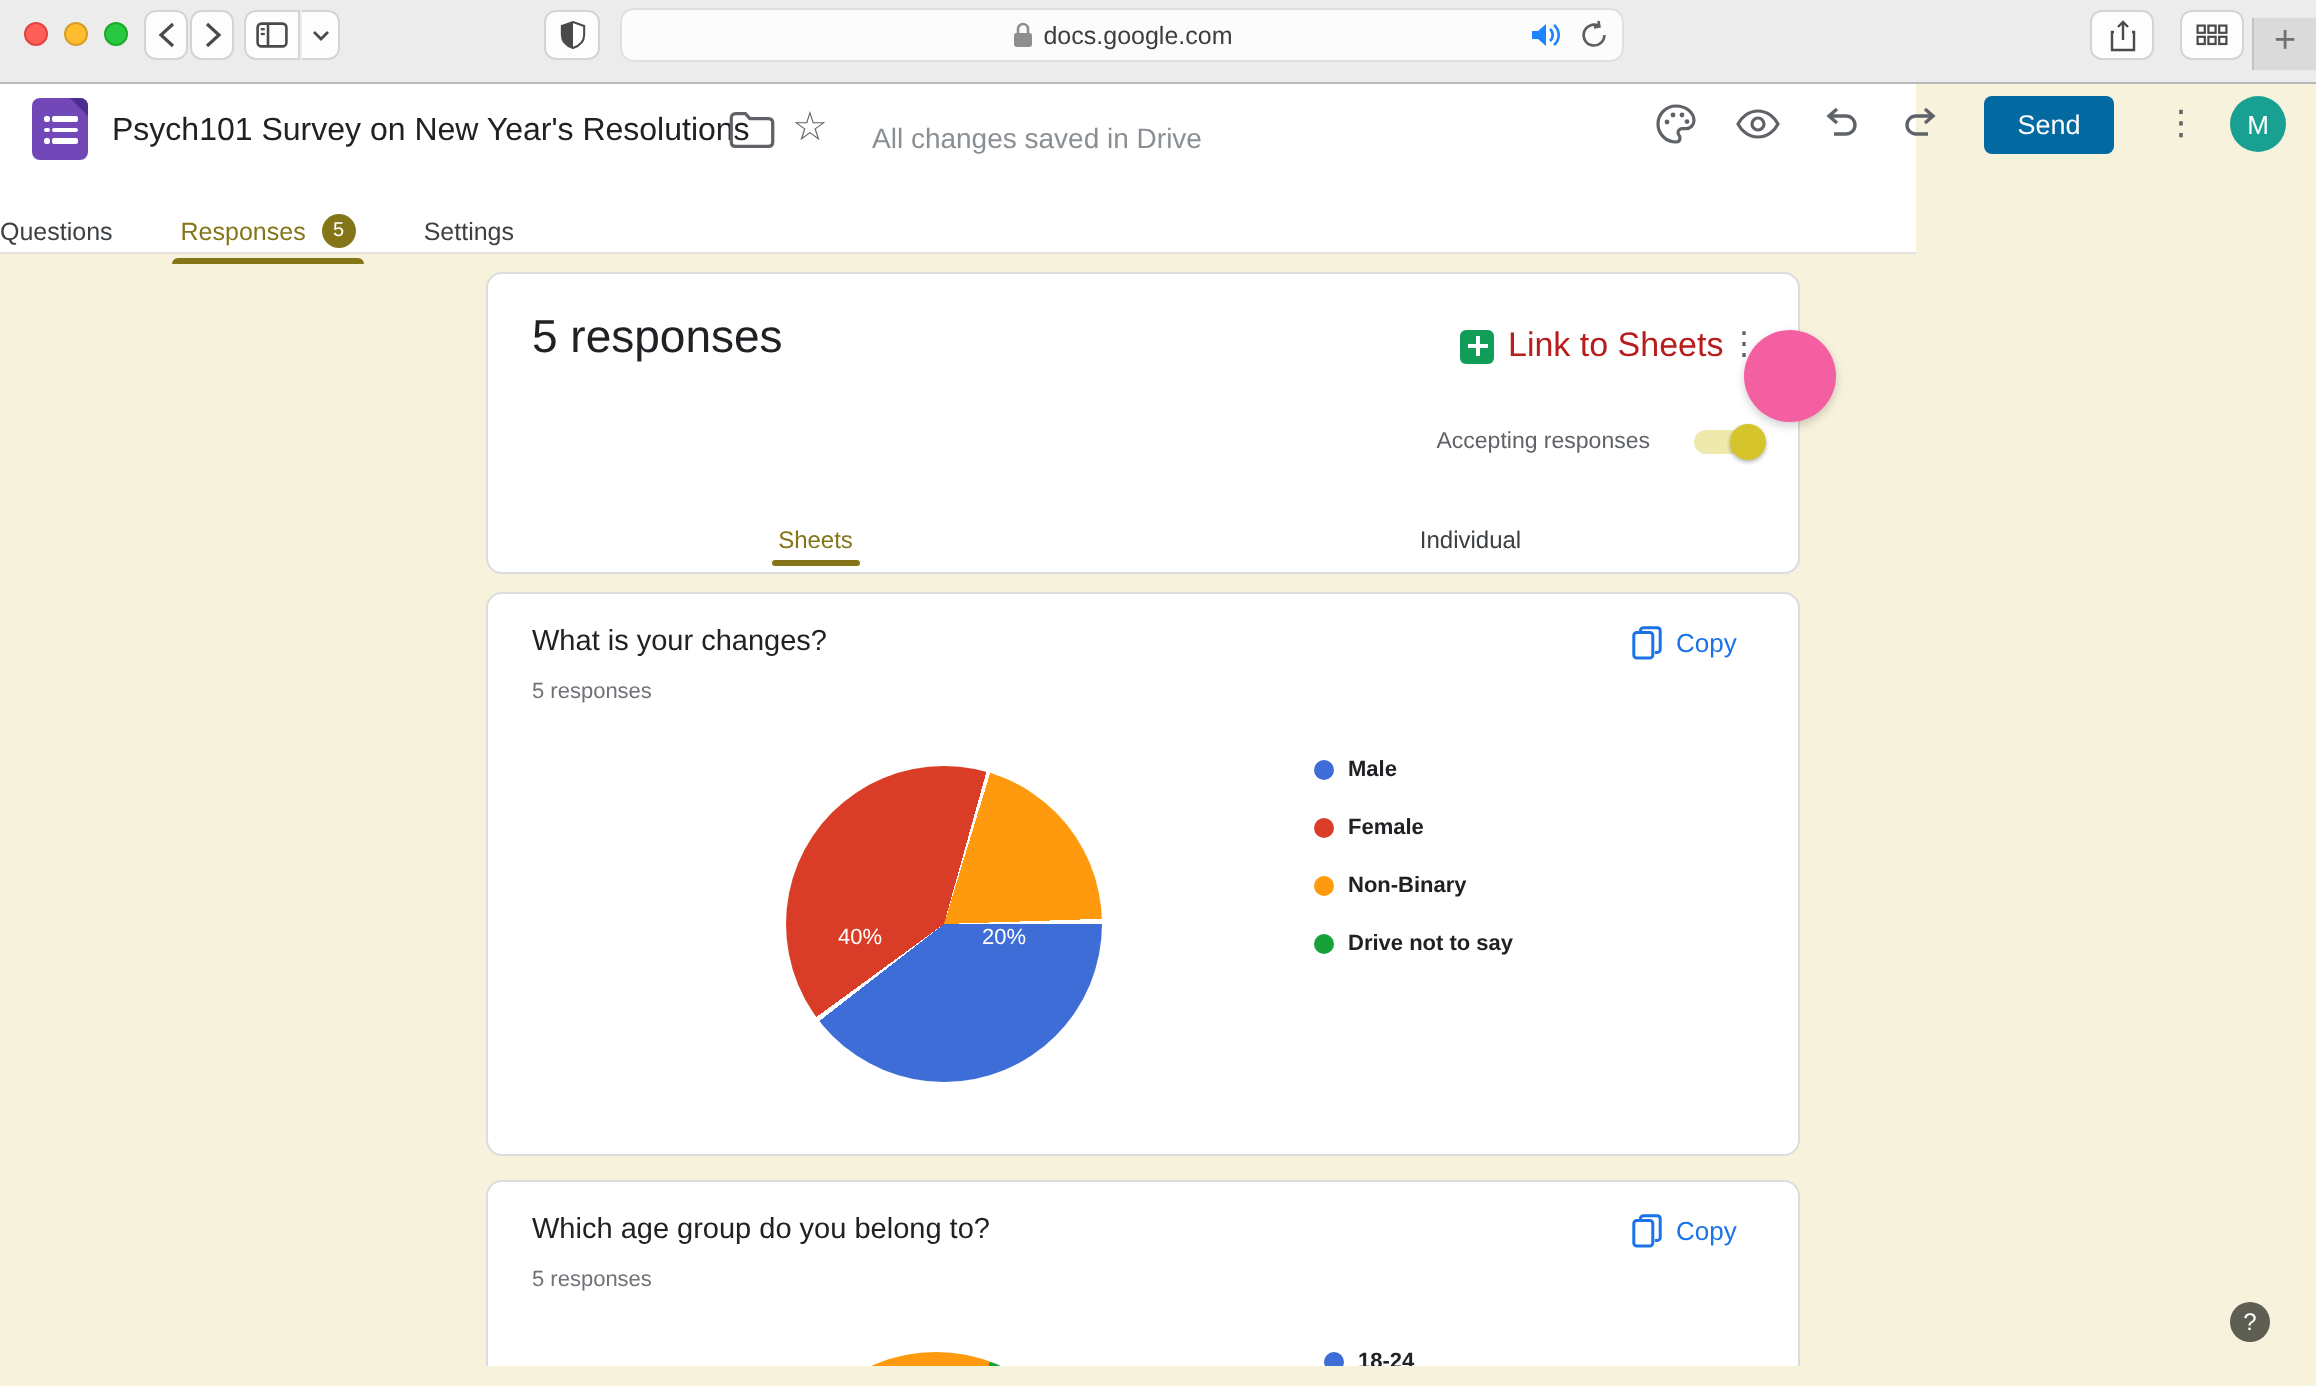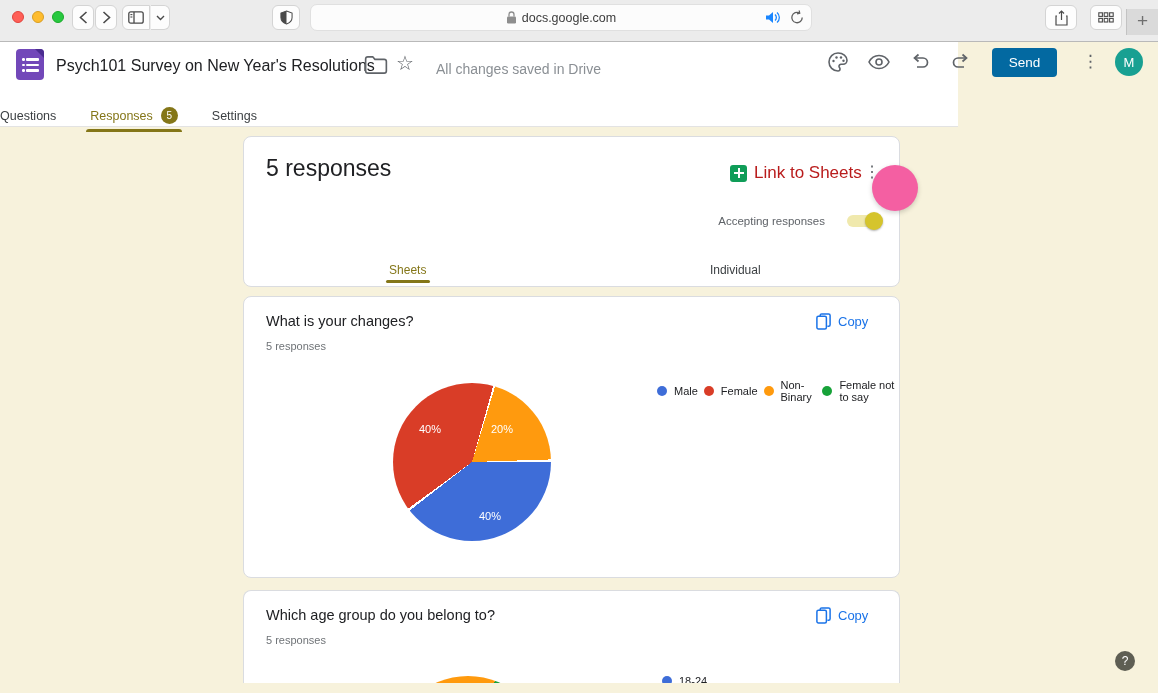--- a/index.html
+++ b/index.html
@@ -81,22 +81,22 @@
   .q-count { position:absolute; left:22px; top:43px; font-size:11px; color:#6f7377; }
   .copy-btn { position:absolute; left:572px; top:16px; display:flex; align-items:center; gap:7px;
               color:#1a73e8; cursor:pointer; }
   .copy-label { font-size:13px; }
 
   .pie1 { position:absolute; left:149px; top:86px; width:158px; height:158px; border-radius:50%;
           background:conic-gradient(from 17deg,
             #ff9a0e 0 19.75%, #fff 19.75% 20.25%,
             #3e6dd8 20.25% 59.75%, #fff 59.75% 60.25%,
             #d93d27 60.25% 99.6%, #fff 99.6% 100%); }
-  .slice-label { position:absolute; width:44px; text-align:center; font-size:11px; color:#fff; }
-  .legend { position:absolute; display:flex; gap:6px; }
+  .slice-label { position:absolute; width:44px; text-align:center; font-size:11px; color:#fff;margin-top:40px; }
+  .legend { position:absolute; display:flex; flex-direction:column; gap:17px;font-weight:bold; }
   .legend1 { left:413px; top:82px; }
   .legend-item { display:flex; align-items:center; gap:7px; font-size:11px; color:#202124; }
   .lg-dot { width:10px; height:10px; border-radius:50%; flex:none; }
   .c-blue { background:#3e6dd8; } .c-red { background:#d93d27; }
   .c-orange { background:#ff9a0e; } .c-green { background:#17a239; }
   .pie2 { position:absolute; left:145px; top:85px; width:158px; height:158px; border-radius:50%;
           background:conic-gradient(from 300deg, #ff9a0e 0 80deg, #17a239 80deg 89deg, #3e6dd8 89deg 360deg); }
   .legend2 { left:418px; top:84px; }
 
   .bottom-strip { position:absolute; left:0; top:683px; width:1158px; height:10px; background:#f7f2dc; z-index:5; }
@@ -291,21 +291,21 @@
       <div class="legend-item">
         <span class="lg-dot c-red"></span>
         <span>Female</span>
       </div>
       <div class="legend-item">
         <span class="lg-dot c-orange"></span>
         <span>Non-Binary</span>
       </div>
       <div class="legend-item">
         <span class="lg-dot c-green"></span>
-        <span>Female not to say</span>
+        <span>Drive not to say</span>
       </div>
     </div>
   </div>
 
   <div class="card card3">
     <div class="q-title">Which age group do you belong to?</div>
     <div class="q-count">5 responses</div>
     <div class="copy-btn">
       <svg width="15" height="17" viewBox="0 0 15 17">
         <rect x="0.9" y="3.2" width="9.5" height="12.8" rx="1.5" fill="none" stroke="#1a73e8" stroke-width="1.5"></rect>

